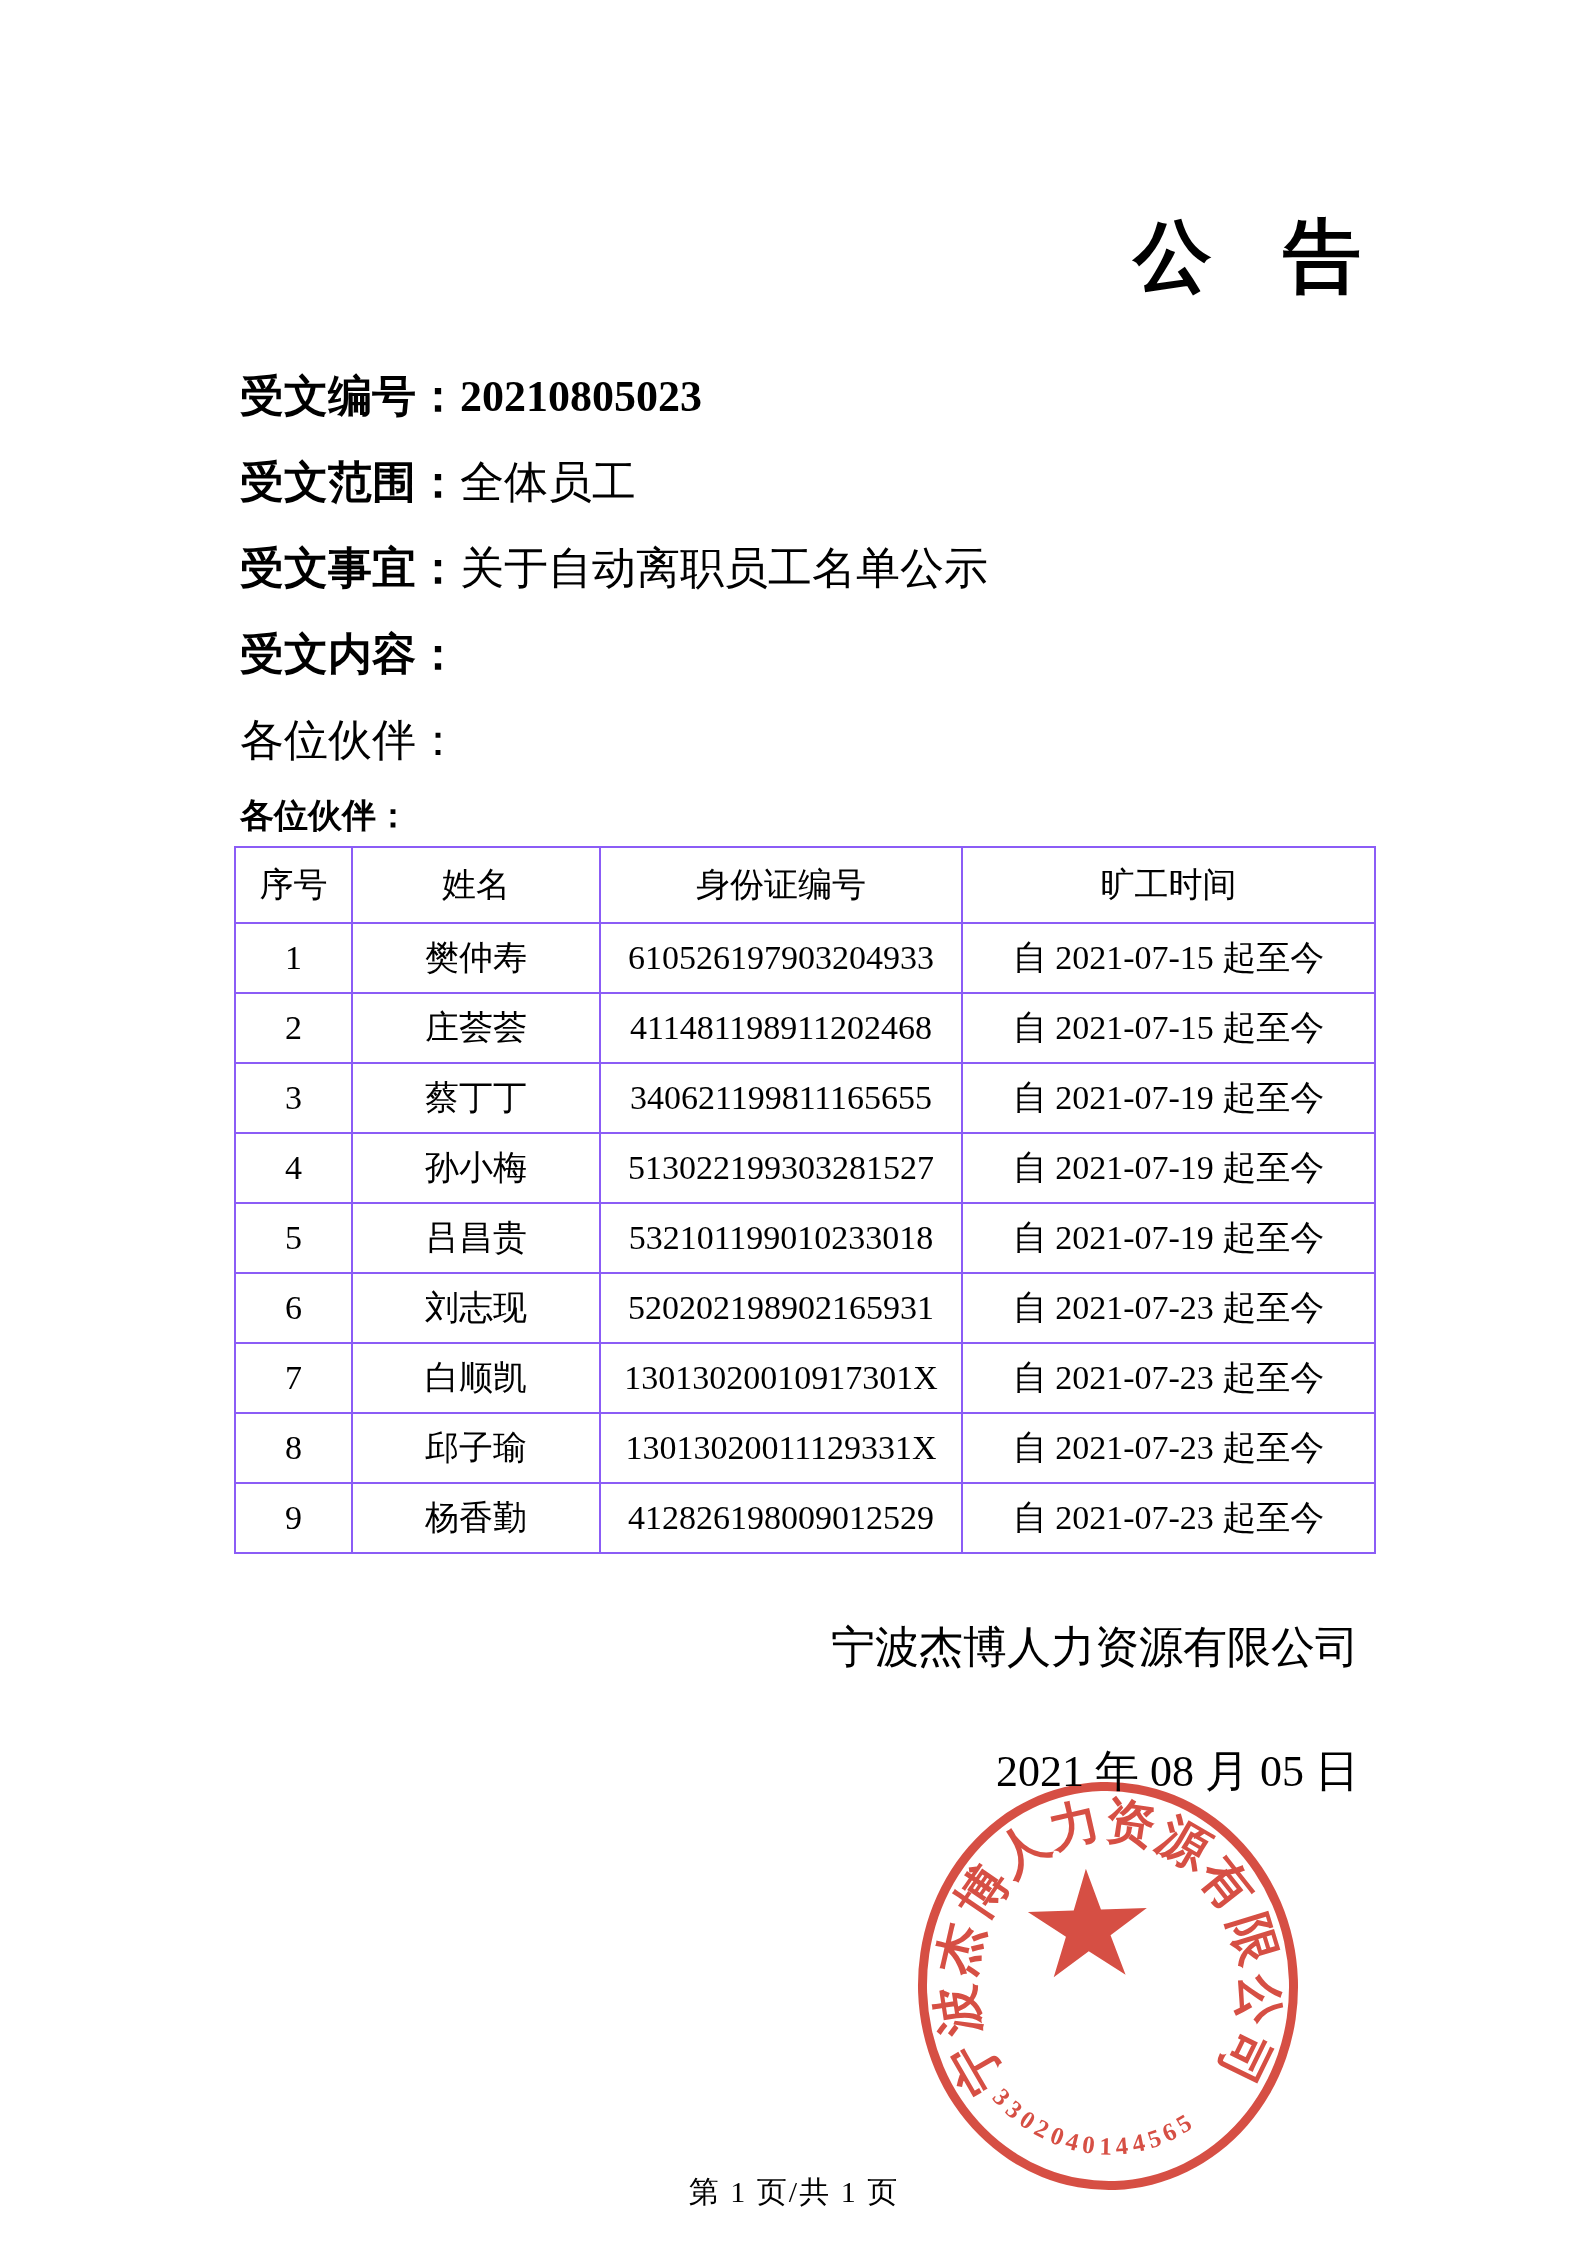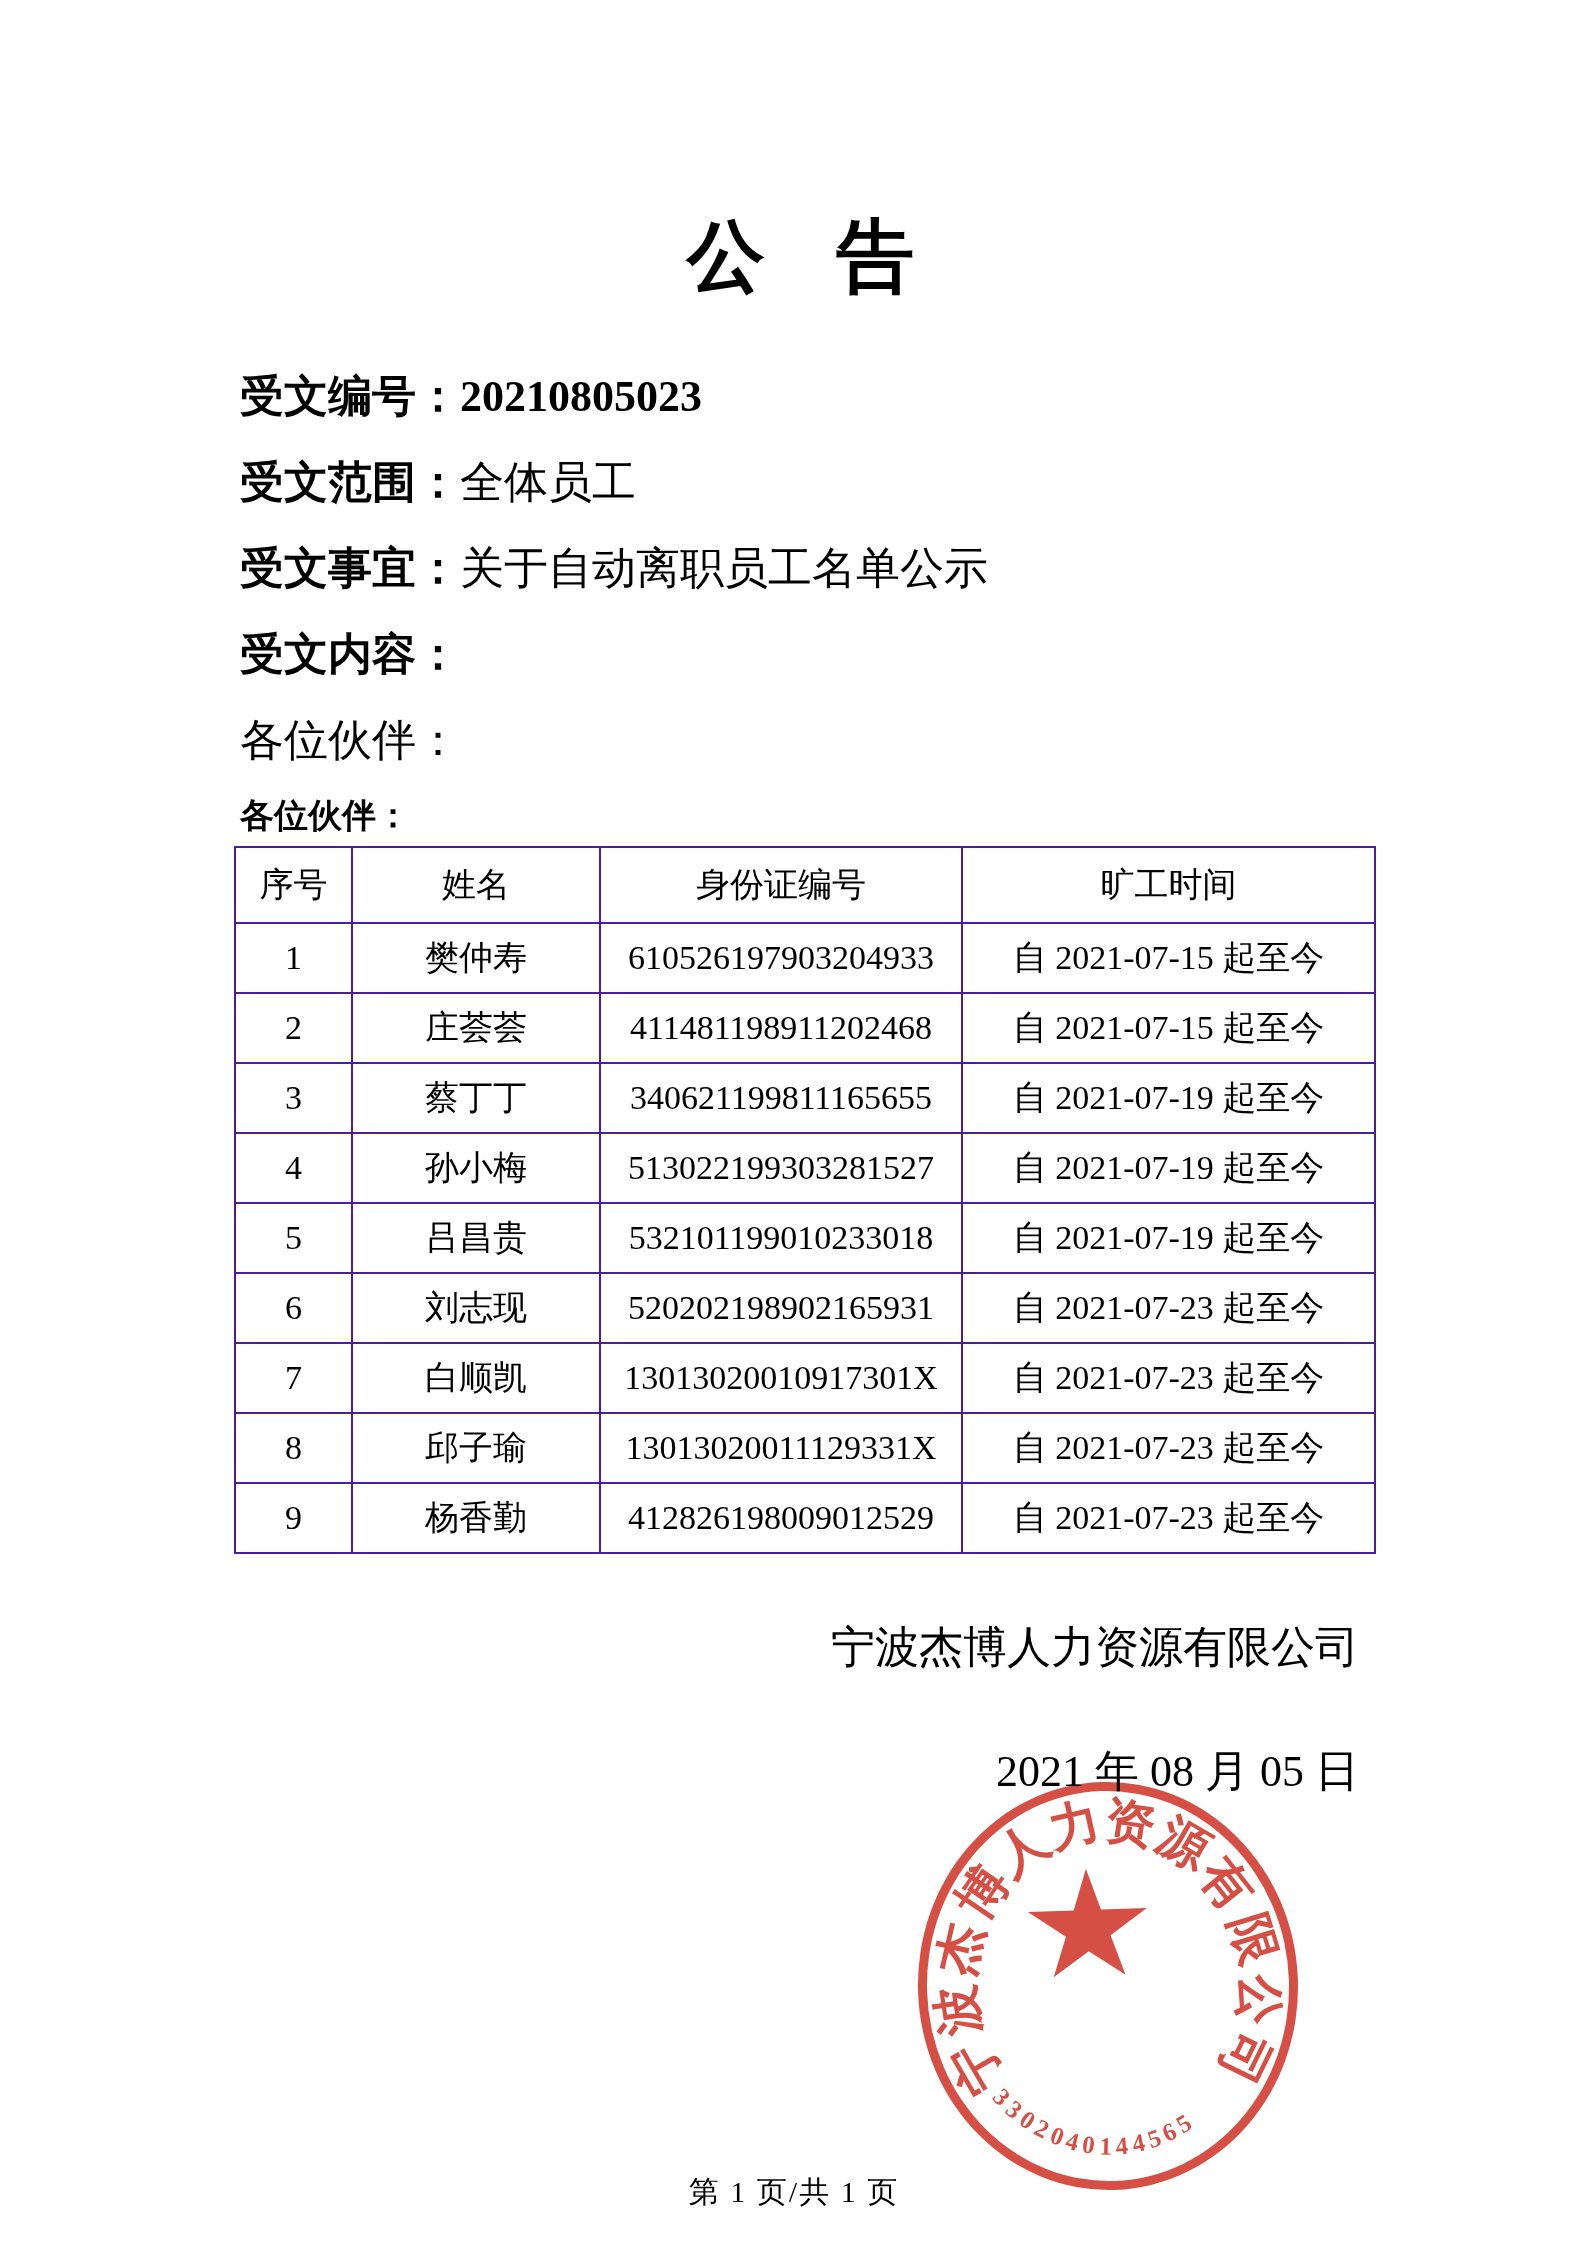--- a/index.html
+++ b/index.html
@@ -7,21 +7,21 @@
     position:relative;
     width:1587px;height:2245px;
     margin:0 auto;
     background:#ffffff;
     overflow:hidden;
     font-family:"Liberation Serif","DejaVu Serif",serif;
     color:#000;
   }
   .content{padding:212px 200px 0 240px;}
   .doc-title{
-    text-align:center;
+    text-align:right;
     font-size:78px;line-height:90px;
     font-weight:bold;
     letter-spacing:26px;
     margin:0;
   }
   .meta{margin-top:52px;}
   .meta-line{line-height:86px;font-size:44px;white-space:nowrap;}
   .meta-line .lbl{font-weight:bold;}
   .meta-line .val{font-weight:normal;}
   .meta-line .val.bold{font-weight:bold;}
@@ -36,21 +36,21 @@
     font-size:34px;line-height:52px;
     font-weight:bold;margin-top:6px;
   }
   table.roster{
     border-collapse:collapse;
     table-layout:fixed;
     margin-top:4px;
     margin-left:-6px;
   }
   table.roster td,table.roster th{
-    border:2px solid #4c1d95;
+    border:2px solid #8b5cf6;
     font-size:34px;
     font-weight:normal;
     text-align:center;
     vertical-align:middle;
     padding:0;
     overflow:hidden;
   }
   table.roster th{height:74px;}
   table.roster td{height:68px;}
   col.c-idx{width:117px;}

